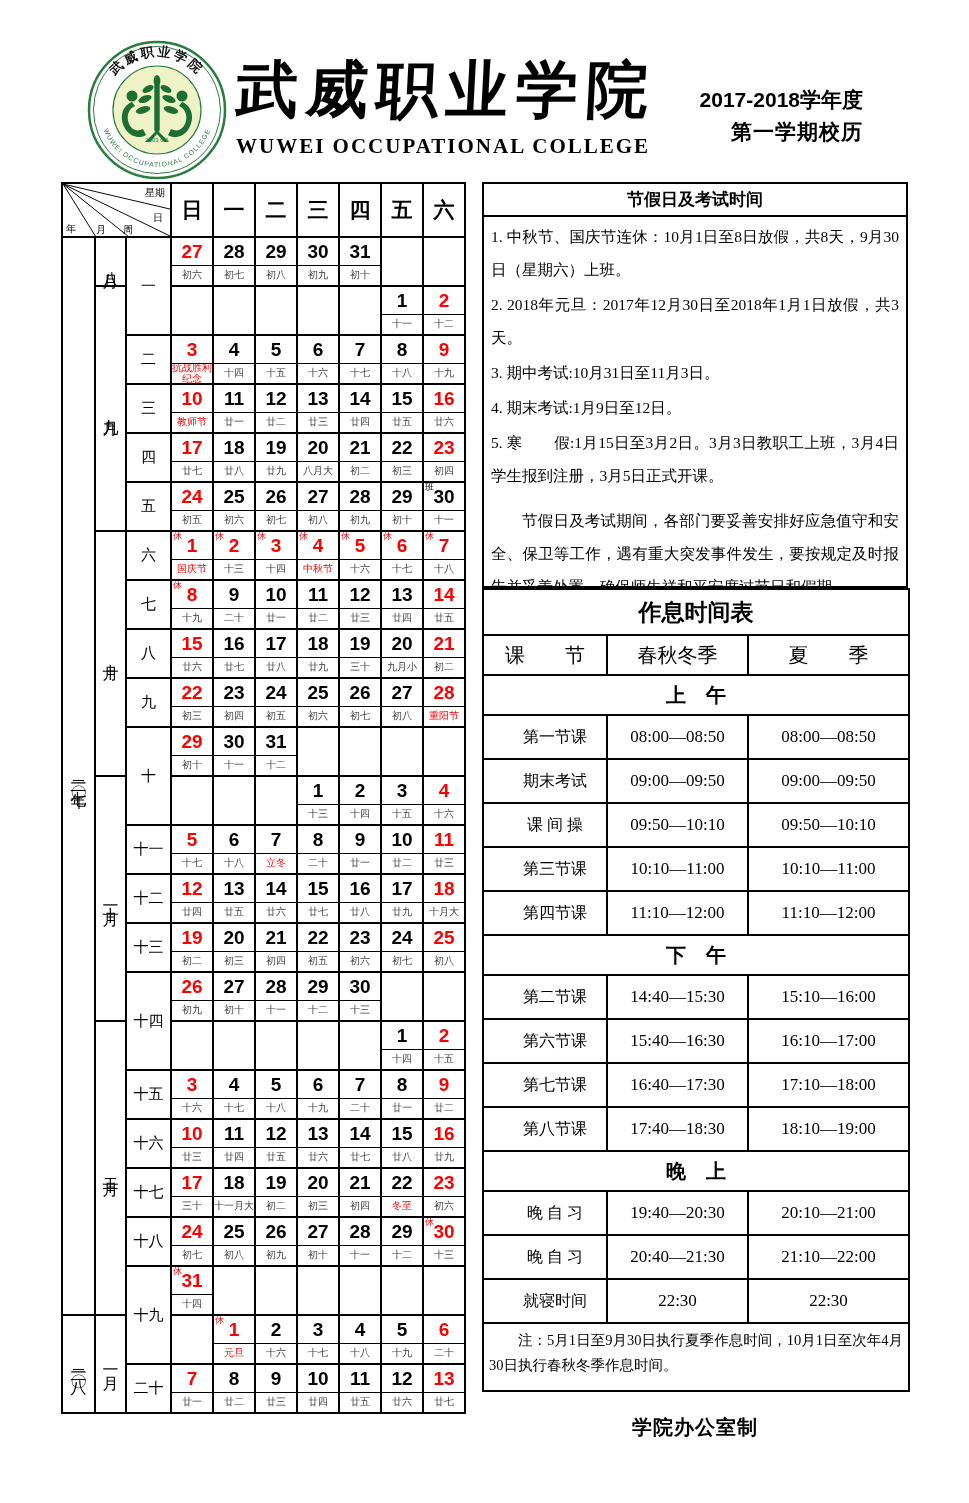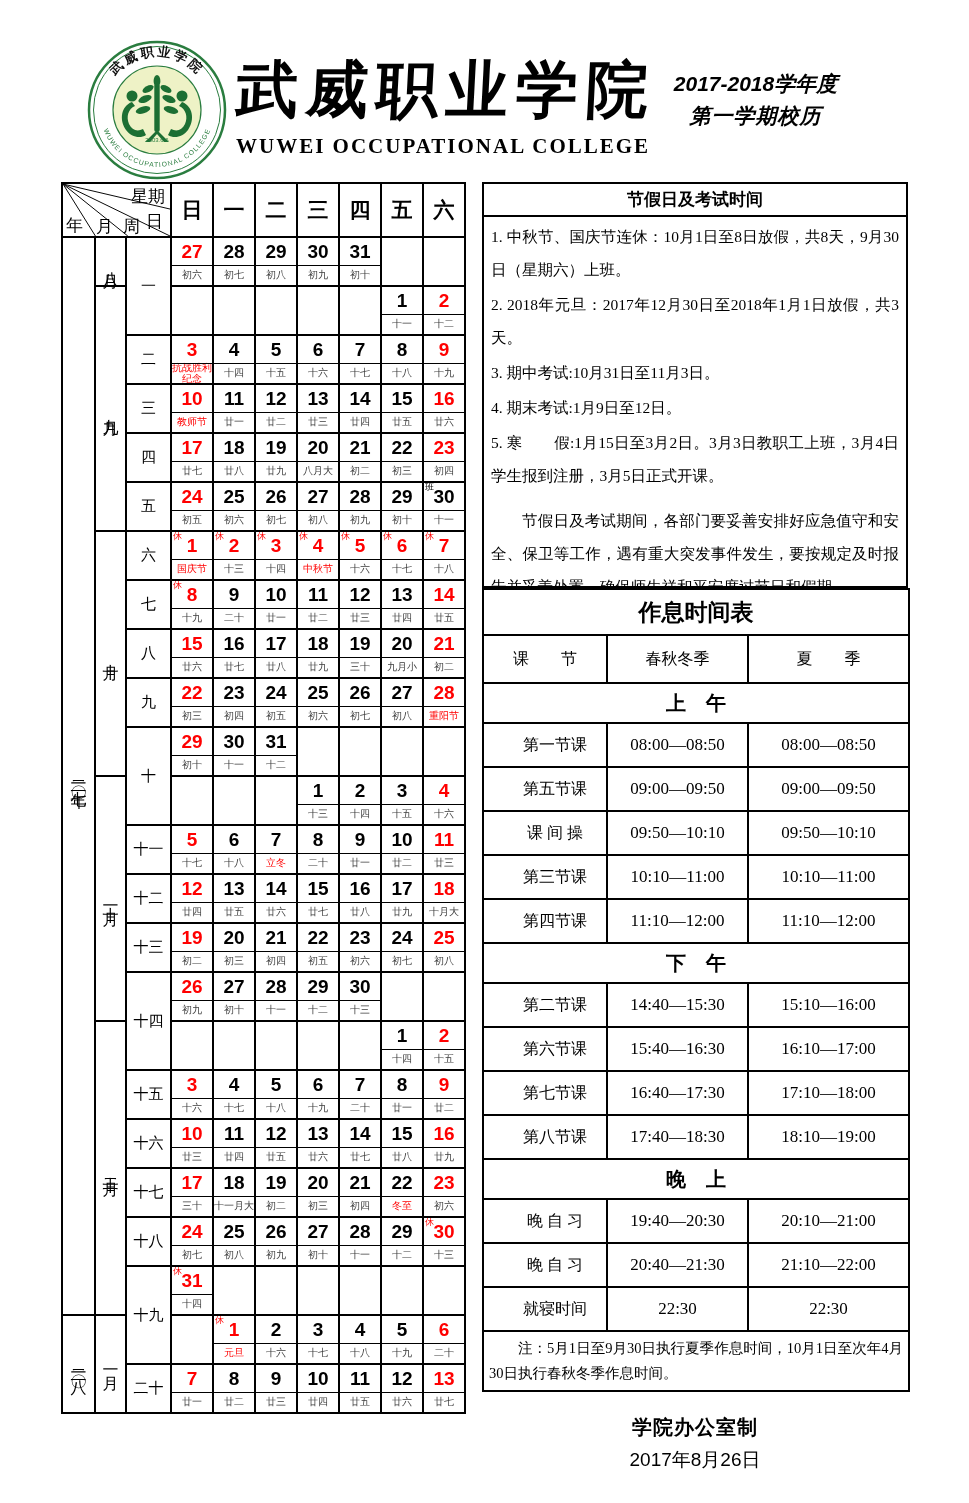--- a/index.html
+++ b/index.html
@@ -9,30 +9,30 @@
   .page{position:relative;width:969px;height:1503px;background:#fff;overflow:hidden;
         font-family:"Liberation Sans",sans-serif;color:#000;}
 
   
   .logo{position:absolute;left:86px;top:40px;width:142px;height:140px;}
   .name-block{position:absolute;left:236px;top:48px;width:400px;}
   .zh-name{font-family:"Liberation Serif",serif;font-weight:bold;font-size:62px;
            letter-spacing:8px;line-height:84px;transform:skewX(-3deg);white-space:nowrap;}
   .en-name{font-family:"Liberation Serif",serif;font-weight:bold;font-size:21px;
            letter-spacing:2px;margin-top:2px;white-space:nowrap;}
-  .term-block{position:absolute;left:648px;top:70px;width:215px;text-align:center;
-              font-weight:bold;font-size:21px;line-height:27px;font-family:"Liberation Sans",sans-serif;font-style:italic;}
+  .term-block{position:absolute;left:648px;top:86px;width:215px;text-align:right;
+              font-weight:bold;font-size:21px;line-height:27px;font-family:"Liberation Sans",sans-serif;}
   .term-block .l2{margin-top:5px;letter-spacing:1px;}
 
   
   table.cal{position:absolute;left:61px;top:182px;border-collapse:collapse;table-layout:fixed;}
   table.cal td{border:2px solid #000;padding:0;box-sizing:border-box;background:#fff;}
   td.corner{position:relative;height:54px;padding:0;}
   .corner svg{position:absolute;left:0;top:0;width:100%;height:100%;}
-  .corner span{position:absolute;font-size:17px;font-family:Liberation Sans, sans-serif;line-height:1;}
+  .corner span{position:absolute;font-size:10px;font-family:Liberation Sans, sans-serif;line-height:1;}
   .lbl-week{right:5px;top:4px;}
   .lbl-day{right:7px;top:29px;}
   .lbl-year{left:3px;bottom:2px;}
   .lbl-month{left:33px;bottom:1px;}
   .lbl-zhou{left:60px;bottom:1px;}
   td.dh{text-align:center;font-size:21px;font-weight:bold;height:54px;}
   td.ycell,td.mcell{text-align:center;vertical-align:middle;}
   .vtext{writing-mode:vertical-rl;text-orientation:upright;margin:0 auto;
          font-family:"Liberation Serif",serif;font-size:16px;letter-spacing:3px;line-height:1;}
   td.wcell{text-align:center;vertical-align:middle;font-family:"Liberation Serif",serif;font-size:15px;}
@@ -54,21 +54,21 @@
               border-bottom:2px solid #000;}
   .hbody{padding:3px 7px 0 7px;font-family:"Liberation Serif",serif;font-size:15.5px;
          line-height:33px;text-align:justify;}
   .notice-item{margin-bottom:2px;}
   .closing{margin:12px 0 0 0;text-indent:2em;}
 
   table.tt{position:absolute;left:482px;top:588px;width:426px;height:804px;
            border-collapse:collapse;table-layout:fixed;}
   table.tt td{border:2px solid #000;text-align:center;padding:0;box-sizing:border-box;background:#fff;}
   .tt-title{font-size:23px;font-weight:bold;height:46px;}
-  .tt-head td{height:48px;font-size:16px;font-family:"Liberation Serif",serif;}
+  .tt-head td{height:40px;font-size:20px;font-family:"Liberation Serif",serif;}
   .tt-sec td{height:40px;font-size:20px;font-weight:bold;}
   .tt-row td{height:44px;font-family:"Liberation Serif",serif;}
   .tt-row .cname{font-size:16px;padding-left:20px;}
   .tt-row .ctime{font-size:17px;border-radius:6px;}
   .tt-note{text-align:left !important;vertical-align:top;}
   .tt-note p{margin:4px 5px;font-family:"Liberation Serif",serif;font-size:14.5px;
              line-height:25px;text-indent:2em;text-align:justify;}
 
   
   .footer{position:absolute;left:482px;top:1414px;width:426px;text-align:center;}
@@ -914,21 +914,21 @@
         </tr>
         <tr class="tt-sec">
           <td colspan="3">上　午</td>
         </tr>
         <tr class="tt-row">
           <td class="cname">第一节课</td>
           <td class="ctime">08:00—08:50</td>
           <td class="ctime">08:00—08:50</td>
         </tr>
         <tr class="tt-row">
-          <td class="cname">第五节课</td>
+          <td class="cname">期末考试</td>
           <td class="ctime">09:00—09:50</td>
           <td class="ctime">09:00—09:50</td>
         </tr>
         <tr class="tt-row">
           <td class="cname">课 间 操</td>
           <td class="ctime">09:50—10:10</td>
           <td class="ctime">09:50—10:10</td>
         </tr>
         <tr class="tt-row">
           <td class="cname">第三节课</td>
@@ -984,16 +984,15 @@
         <tr>
           <td class="tt-note" colspan="3">
             <p>注：5月1日至9月30日执行夏季作息时间，10月1日至次年4月30日执行春秋冬季作息时间。</p>
           </td>
         </tr>
       </tbody>
   </table>
 
   <div class="footer">
     <div class="f1">学院办公室制</div>
-    <div class="f2">2017年8月26日</div>
   </div>
 
 </div>
 
 </body></html>

